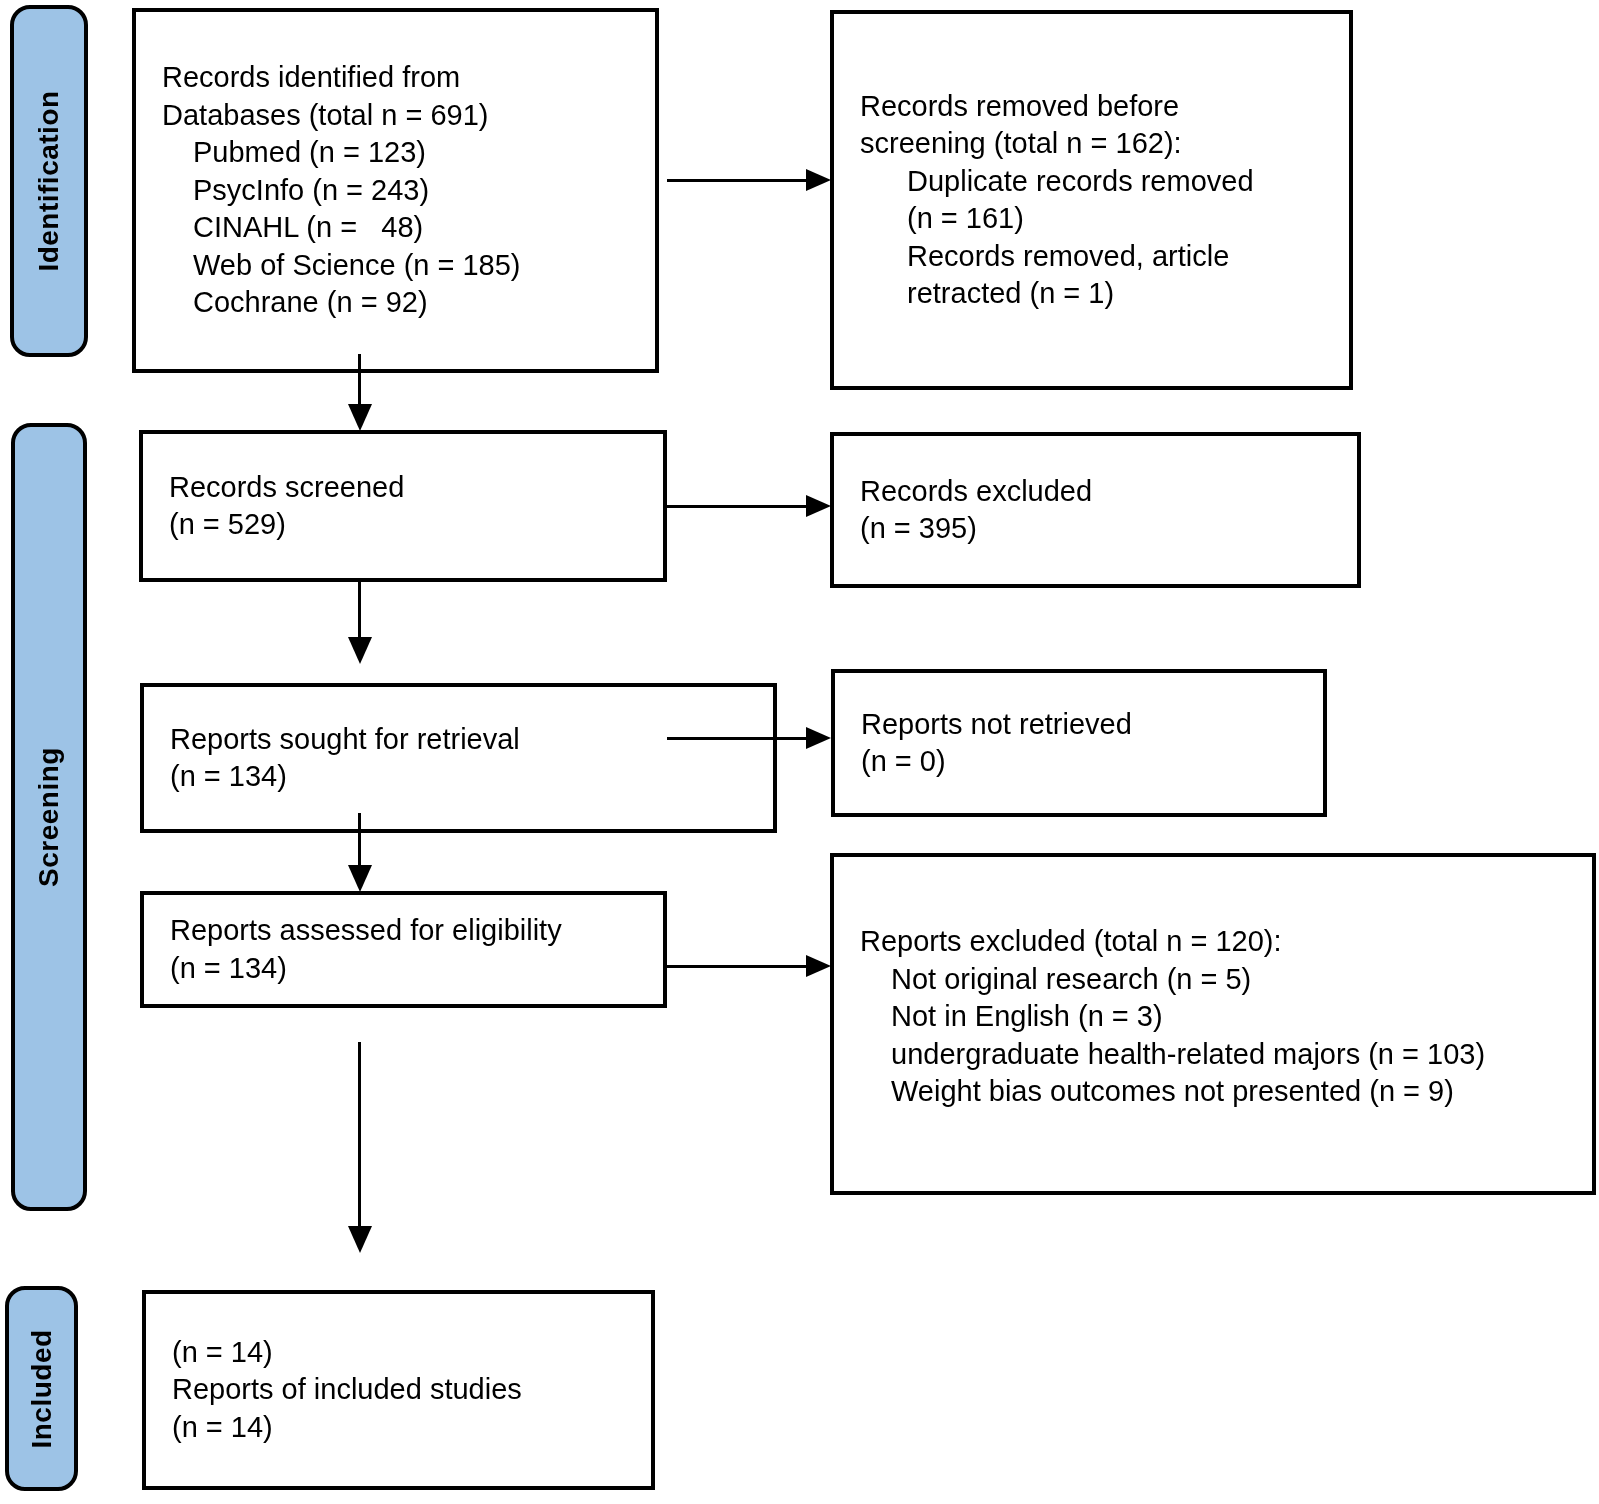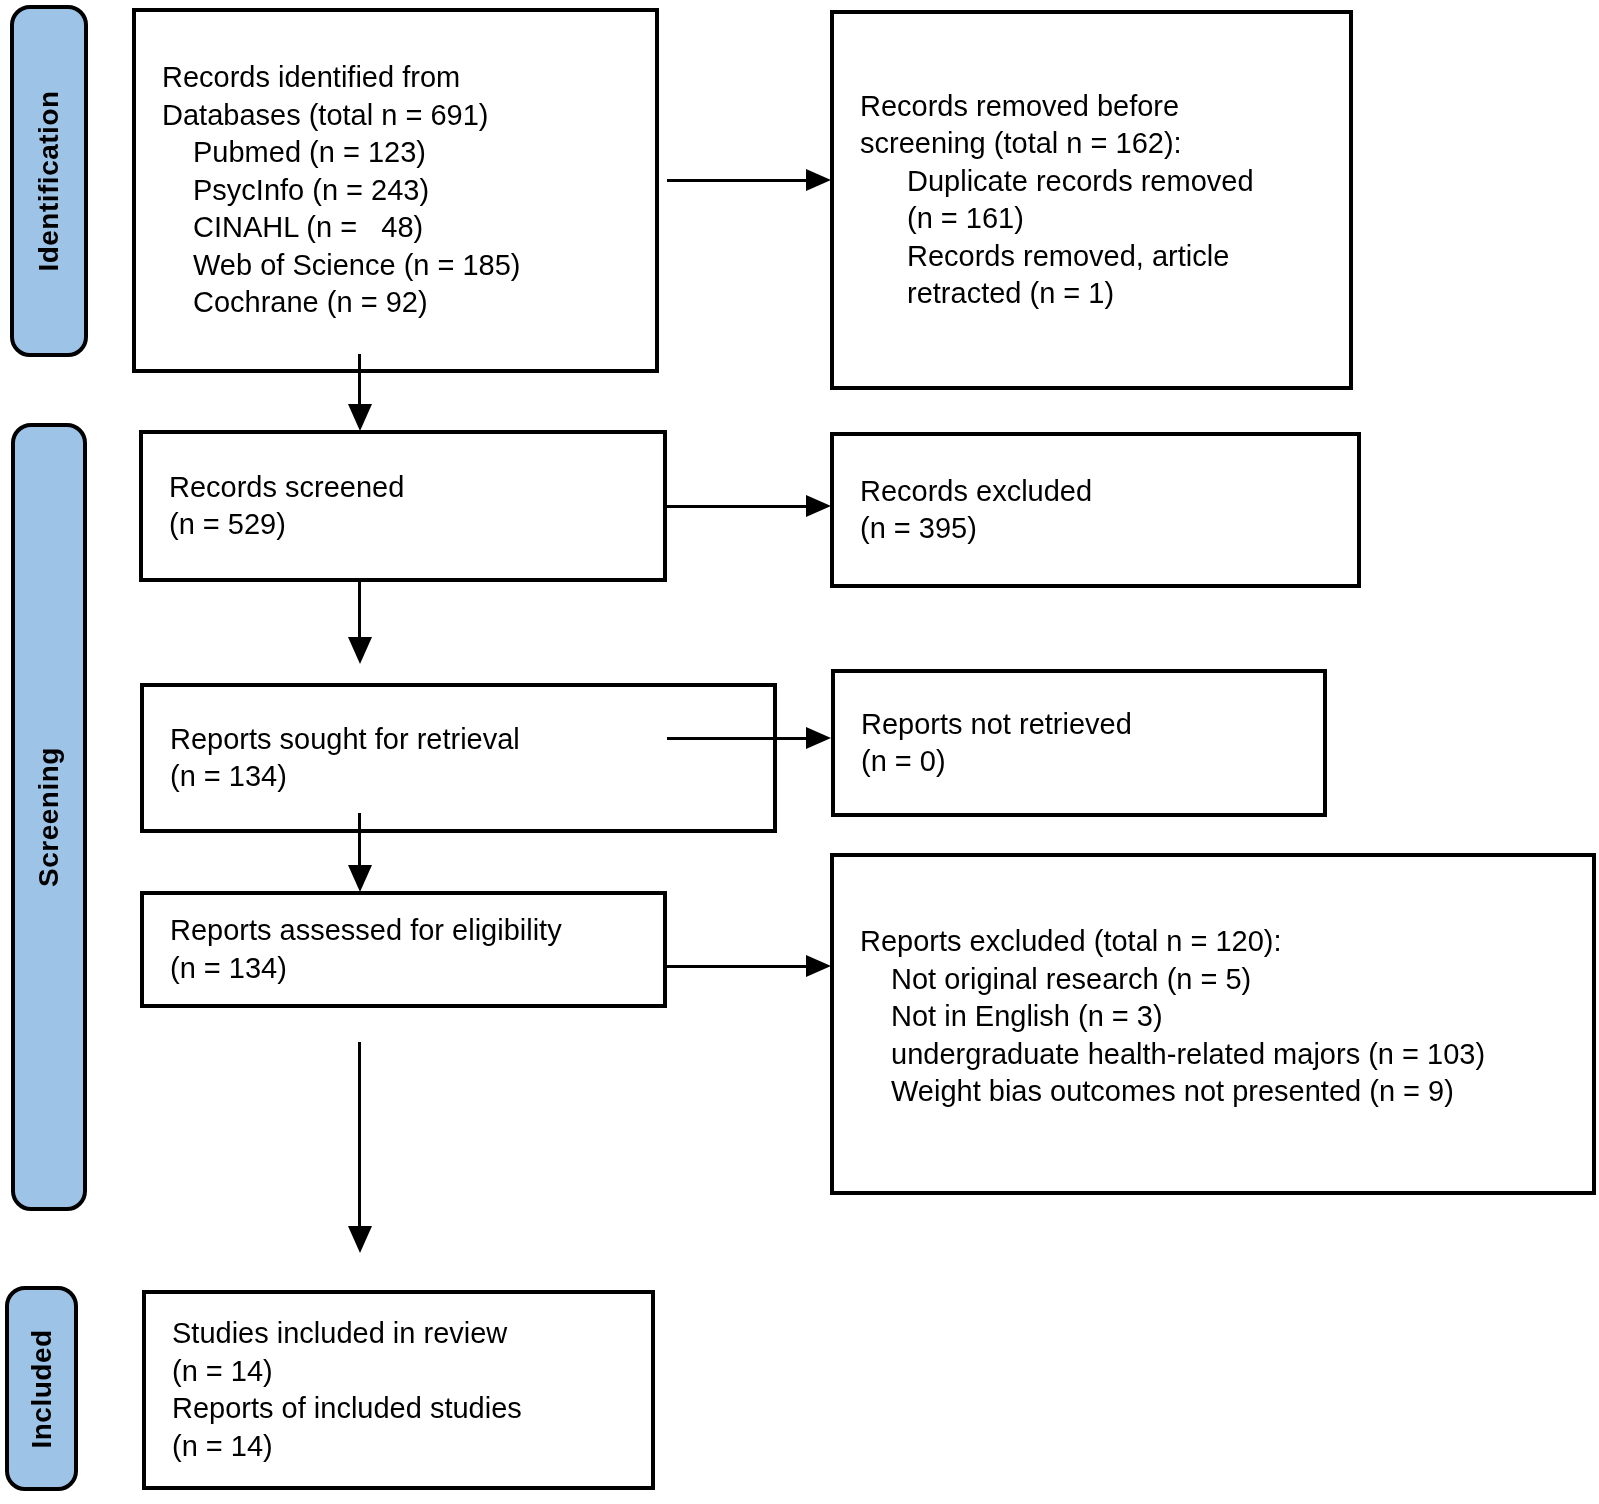--- a/index.html
+++ b/index.html
@@ -129,21 +129,20 @@
 
   <div class="fbox" style="left:830px; top:853px; width:766px; height:342px; padding-bottom:14px;">
     <div>Reports excluded (total n = 120):</div>
     <div class="ind">Not original research (n = 5)</div>
     <div class="ind">Not in English (n = 3)</div>
     <div class="ind">undergraduate health-related majors (n = 103)</div>
     <div class="ind">Weight bias outcomes not presented (n = 9)</div>
   </div>
 
   <div class="fbox" style="left:142px; top:1290px; width:513px; height:200px;">
-    <div>Studies included in review</div>
     <div>(n = 14)</div>
     <div>Reports of included studies</div>
     <div>(n = 14)</div>
   </div>
 
   <div class="vline" style="left:358px; top:354px; height:52px;"></div>
   <div class="head-down" style="left:348px; top:404px;"></div>
 
   <div class="vline" style="left:358px; top:582px; height:56px;"></div>
   <div class="head-down" style="left:348px; top:637px;"></div>

